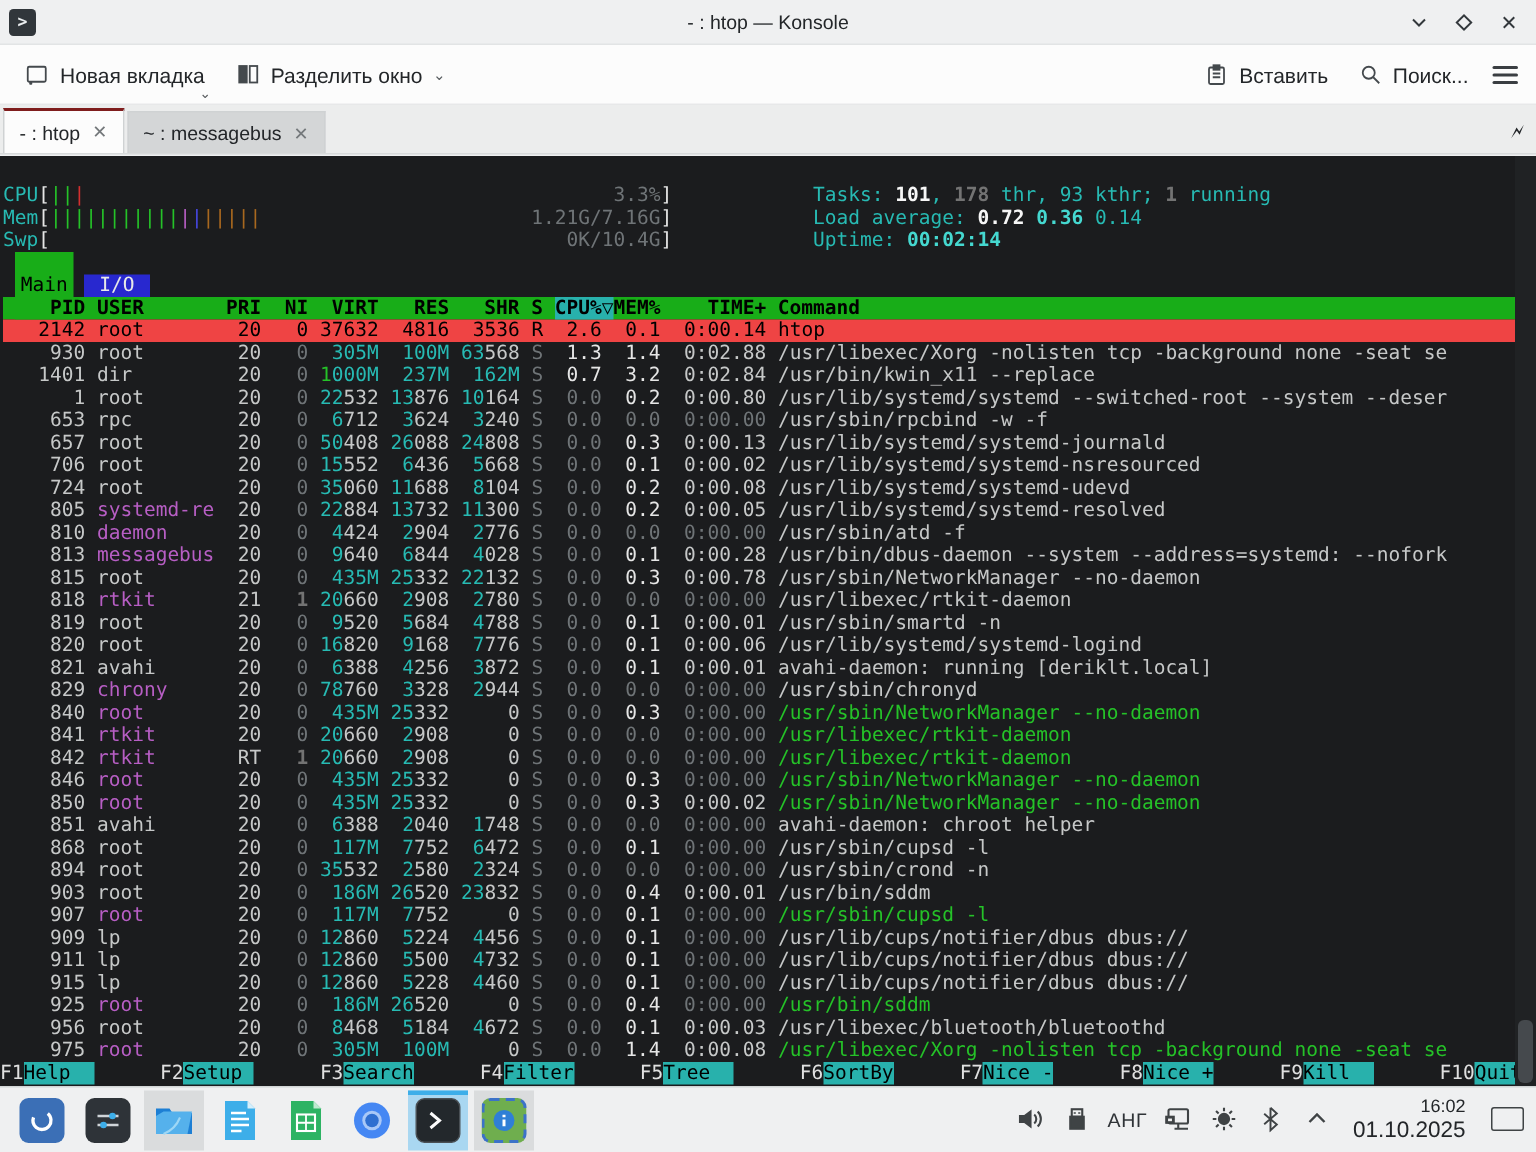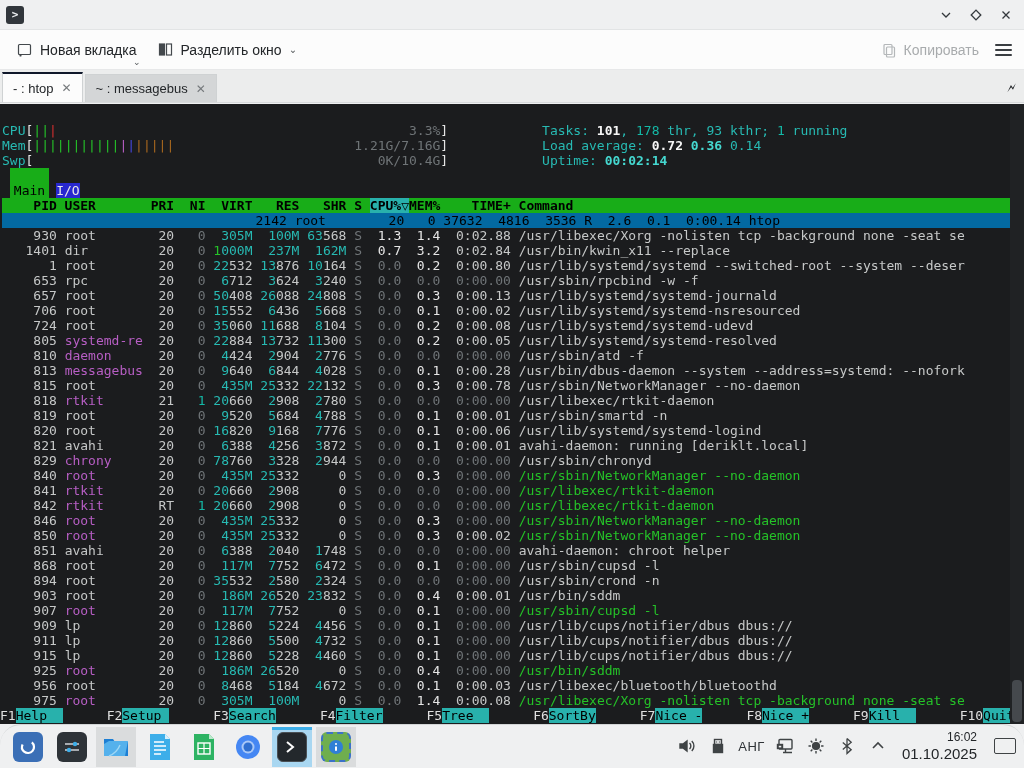--- a/index.html
+++ b/index.html
@@ -27,75 +27,76 @@
   .tb-spacer { flex:1; }
   .chev { font-size:10px; color:#55595c; }
   .sub-chev { position:absolute; bottom:2px; right:6px; font-size:9px; color:#55595c; }
   .burger { width:17px; display:flex; flex-direction:column; gap:3px; margin:0 12px 0 6px; }
   .burger i { height:2px; background:#3a3e42; border-radius:1px; }
 
   .tabbar { height:33px; background:#eceded; display:flex; align-items:flex-end; position:relative;
             border-bottom:1px solid #d8dadb; }
   .ktab { height:28px; display:flex; align-items:center; gap:8px; padding:0 10px; font-size:13px;
           color:#232629; border:1px solid #cfd2d3; border-bottom:none; margin-right:2px; }
-  .ktab.active { background:#fcfcfc; border-top:2px solid #0f172a; height:30px; }
+  .ktab.active { background:#fcfcfc; border-top:2px solid #7f1d1d; height:30px; }
   .ktab.inactive { background:#d4d6d7; }
   .ktab .x { color:#74787b; font-size:12px; }
   .tab-bolt { position:absolute; right:8px; bottom:6px; font-size:13px; color:#232629; }
 
   
   .term { position:absolute; left:0; top:104px; width:1024px; height:620px; background:#1b1c1e;
           font:13px "DejaVu Sans Mono", monospace; line-height:15px; overflow:hidden; }
   .tinner { position:absolute; left:2px; top:19px; right:14px; bottom:16px; overflow:hidden;
             white-space:pre; }
   .trow { height:15px; white-space:pre; }
-  .trow.sel { background:#0369a1;text-align:center; }
+  .trow.sel { background:#ef4444; }
   .trow.sel span { color:#000 !important; font-weight:normal !important; }
   .hdr { background:#18ad18; color:#000;font-weight:bold; }
   .hdr .sortcell { background:#28b1ac; }
   .c-def{color:#c6c8c8} .c-dim{color:#6f7477} .c-cyn{color:#27bab3}
-  .c-cynb{color:#45d8d0;font-weight:bold} .c-grn{color:#25c228} .c-grnb{color:#14b8a6;font-weight:normal}
+  .c-cynb{color:#45d8d0;font-weight:bold} .c-grn{color:#25c228} .c-grnb{color:#737373;font-weight:bold}
   .c-mag{color:#b75ec4} .c-wht{color:#e6e6e6} .c-whtb{color:#f6f6f6;font-weight:bold}
   .c-red{color:#d22f2f} .c-org{color:#a8681f} .c-blu{color:#4547de}
   .stab-main { background:#18ad18; color:#000; padding:15px 4px; }
-  .stab-io { background:#2828cf; color:#e8e8e8; padding:0 0; margin-left:7px; }
+  .stab-io { background:#2828cf; color:#e8e8e8; padding:0 10px; margin-left:7px; }
 
   .fbar { position:absolute; left:0; right:14px; bottom:0; height:16px; display:flex;
           font:13px "DejaVu Sans Mono",monospace; line-height:16px; white-space:pre;gap:44px; }
   .fkey { color:#e0e0e0; }
   .flab { background:#28b1ac; color:#000; }
   .ffill { flex:1; background:#28b1ac; }
 
   .scrollbar { position:absolute; right:0; top:104px; width:14px; height:620px; background:#202224; }
   .scrollbar .thumb { position:absolute; left:2px; right:2px; bottom:2px; height:42px;
                       background:#45494d; border-radius:4px; }
 
   
   .panel { position:absolute; left:0; bottom:0; width:1024px; height:44px; background:#eff0f1;
-           border-top:1px solid #d2d5d6; display:flex; align-items:center;border-radius:21px; }
+           border-top:1px solid #d2d5d6; display:flex; align-items:center; }
   .task { width:40px; height:40px; margin:0 2px; display:flex; align-items:center; justify-content:center;
           position:relative; }
   .task.open { background:#dadcdd; }
   .task.active { background:#a9d7f1; }
   .task.active::before { content:""; position:absolute; top:0; left:0; right:0; height:3px; background:#3daee9; }
   .appico { width:30px; height:30px; border-radius:6px; display:flex; align-items:center; justify-content:center; }
   .tray { margin-left:auto; display:flex; align-items:center; gap:9px; padding-right:8px; }
   .tray-ico { width:22px; height:22px; display:flex; align-items:center; justify-content:center; }
   .tray-ico svg { stroke:#3f4345; fill:none; stroke-width:1.4; }
   .kbd-layout { font-size:13px; color:#2f3337; letter-spacing:.5px; }
   .clock { text-align:right; color:#232629; line-height:1.15; padding:0 4px; }
   .clock .t { font-size:12px; }
   .clock .d { font-size:15px; }
   .showdesk { width:22px; height:16px; border:1.4px solid #3f4345; border-radius:2px; margin-left:4px; }
 </style>
 </head>
 <body>
 
 <div class="titlebar">
   <div class="win-icon">&gt;</div>
+  <div class="win-title">- : htop — Konsole</div>
   <div class="win-btns">
     <div class="win-btn">
       <svg width="12" height="12" viewBox="0 0 12 12">
           <path d="M2 4l4 4 4-4"></path>
         </svg>
     </div>
     <div class="win-btn">
       <svg width="12" height="12" viewBox="0 0 12 12">
           <rect x="2.6" y="2.6" width="6.8" height="6.8" transform="rotate(45 6 6)"></rect>
         </svg>
@@ -119,26 +120,34 @@
   </div>
   <div class="tb-item">
     <svg width="17" height="17" viewBox="0 0 17 17">
         <rect x="2.5" y="3" width="5" height="11" fill="#44494d"></rect>
         <rect x="9.5" y="3" width="5" height="11"></rect>
       </svg>
     <span>Разделить окно</span>
     <span class="chev">⌄</span>
   </div>
   <div class="tb-spacer"></div>
-  <div class="tb-item disabled">
+  <div class="tb-item">
     <svg width="16" height="16" viewBox="0 0 16 16">
-        <rect x="3" y="2.5" width="8" height="10" rx="1"></rect>
-        <rect x="5.5" y="5" width="8" height="10" rx="1"></rect>
-      </svg>
-    <span>Копировать</span>
+        <rect x="3" y="3" width="10" height="11" rx="1"></rect>
+        <rect x="6" y="1.5" width="4" height="3" fill="#44494d"></rect>
+        <path d="M5.5 7h5M5.5 9.5h5"></path>
+      </svg>
+    <span>Вставить</span>
+  </div>
+  <div class="tb-item">
+    <svg width="16" height="16" viewBox="0 0 16 16">
+        <circle cx="6.5" cy="6.5" r="4"></circle>
+        <path d="M9.5 9.5l4 4"></path>
+      </svg>
+    <span>Поиск...</span>
   </div>
   <div class="burger">
       <i></i>
       <i></i>
       <i></i>
     </div>
 </div>
 
 <div class="tabbar">
   <div class="ktab active" style="margin-left:2px;">

